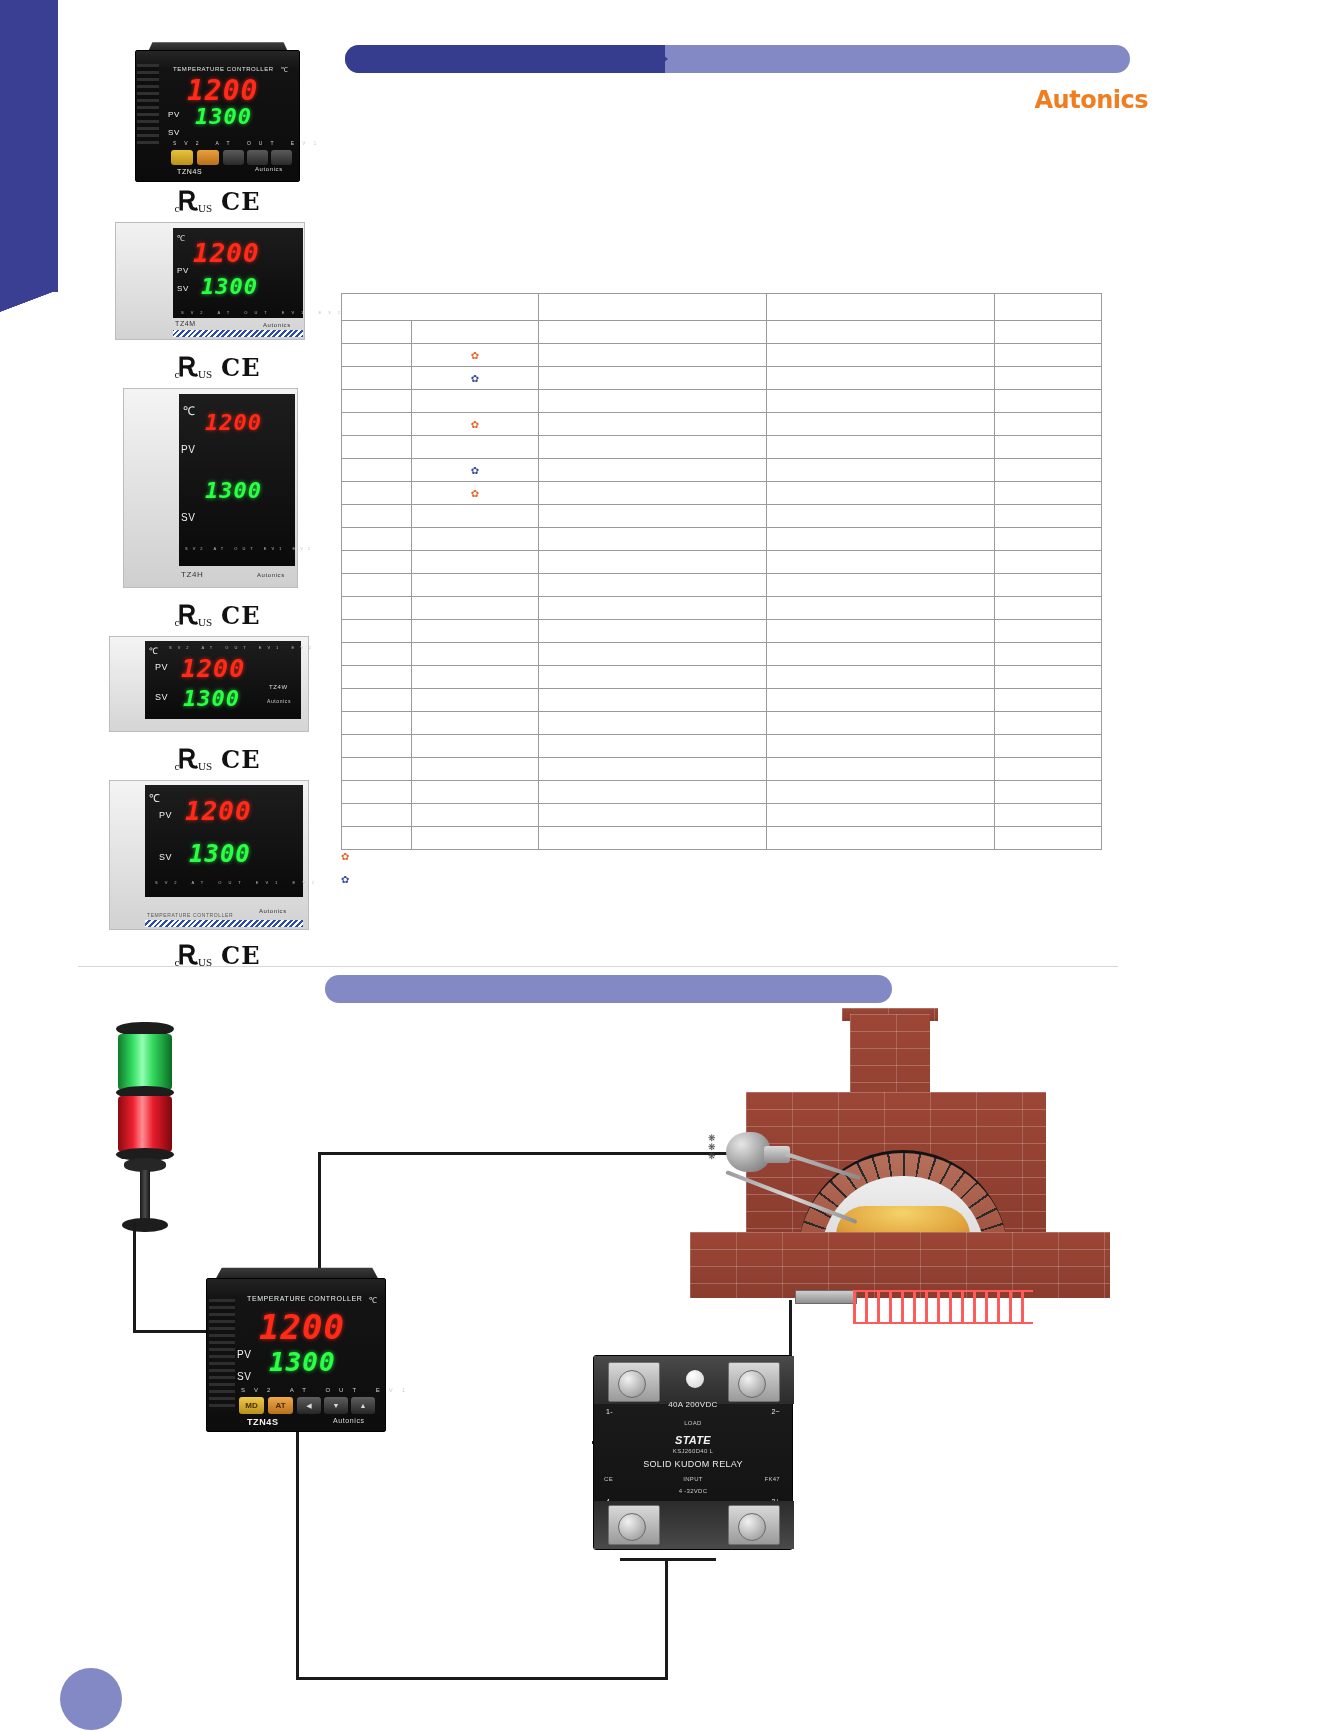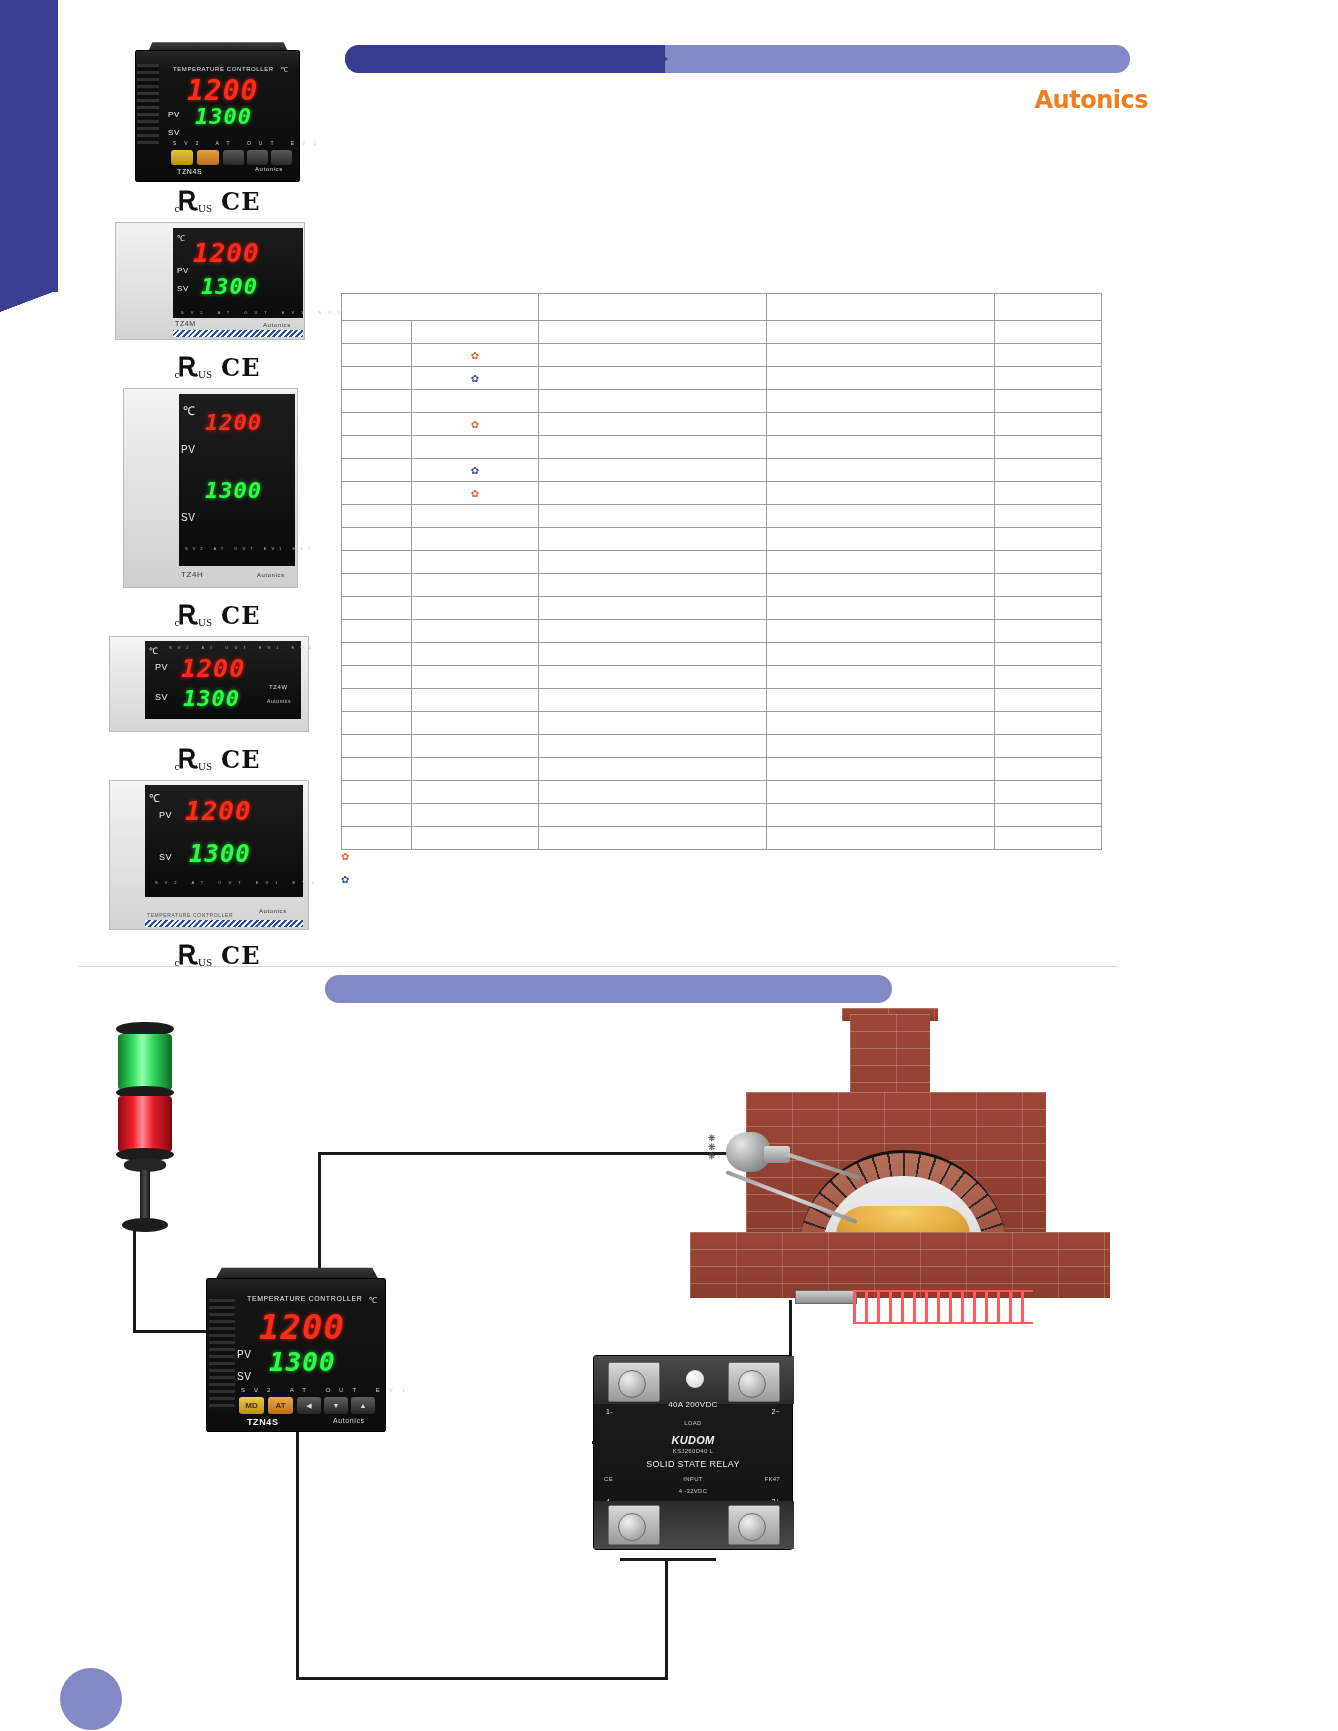--- a/index.html
+++ b/index.html
@@ -672,23 +672,23 @@
   <div class="ssr">
     <div class="ssr-top-strip"></div>
     <div class="term" style="left:14px;top:6px;"></div>
     <div class="term" style="left:134px;top:6px;"></div>
     <div class="ssr-led"></div>
 
     <div class="ssr-txt" style="left:0;top:52px;text-align:left;padding-left:12px;font-size:7px;">1-</div>
     <div class="ssr-txt" style="left:0;top:52px;text-align:right;padding-right:12px;font-size:7px;">2~</div>
     <div class="ssr-txt" style="top:44px;">40A 200VDC</div>
     <div class="ssr-txt sm" style="top:64px;">LOAD</div>
-    <div class="ssr-txt ssr-brand" style="top:78px;">KUDOM</div>
+    <div class="ssr-txt ssr-brand" style="top:78px;">STATE</div>
     <div class="ssr-txt sm" style="top:92px;">KSJ260D40 L</div>
-    <div class="ssr-txt" style="top:103px;font-size:9px;">SOLID STATE RELAY</div>
+    <div class="ssr-txt" style="top:103px;font-size:9px;">SOLID KUDOM RELAY</div>
     <div class="ssr-txt sm" style="left:0;top:120px;text-align:left;padding-left:10px;">CE</div>
     <div class="ssr-txt sm" style="top:120px;">INPUT</div>
     <div class="ssr-txt sm" style="left:0;top:120px;text-align:right;padding-right:12px;">FK47</div>
     <div class="ssr-txt sm" style="top:132px;">4 -32VDC</div>
     <div class="ssr-txt" style="left:0;top:142px;text-align:left;padding-left:12px;font-size:7px;">4-</div>
     <div class="ssr-txt" style="left:0;top:142px;text-align:right;padding-right:12px;font-size:7px;">3+</div>
 
     <div class="ssr-bot-strip"></div>
     <div class="term" style="left:14px;bottom:4px;"></div>
     <div class="term" style="left:134px;bottom:4px;"></div>

